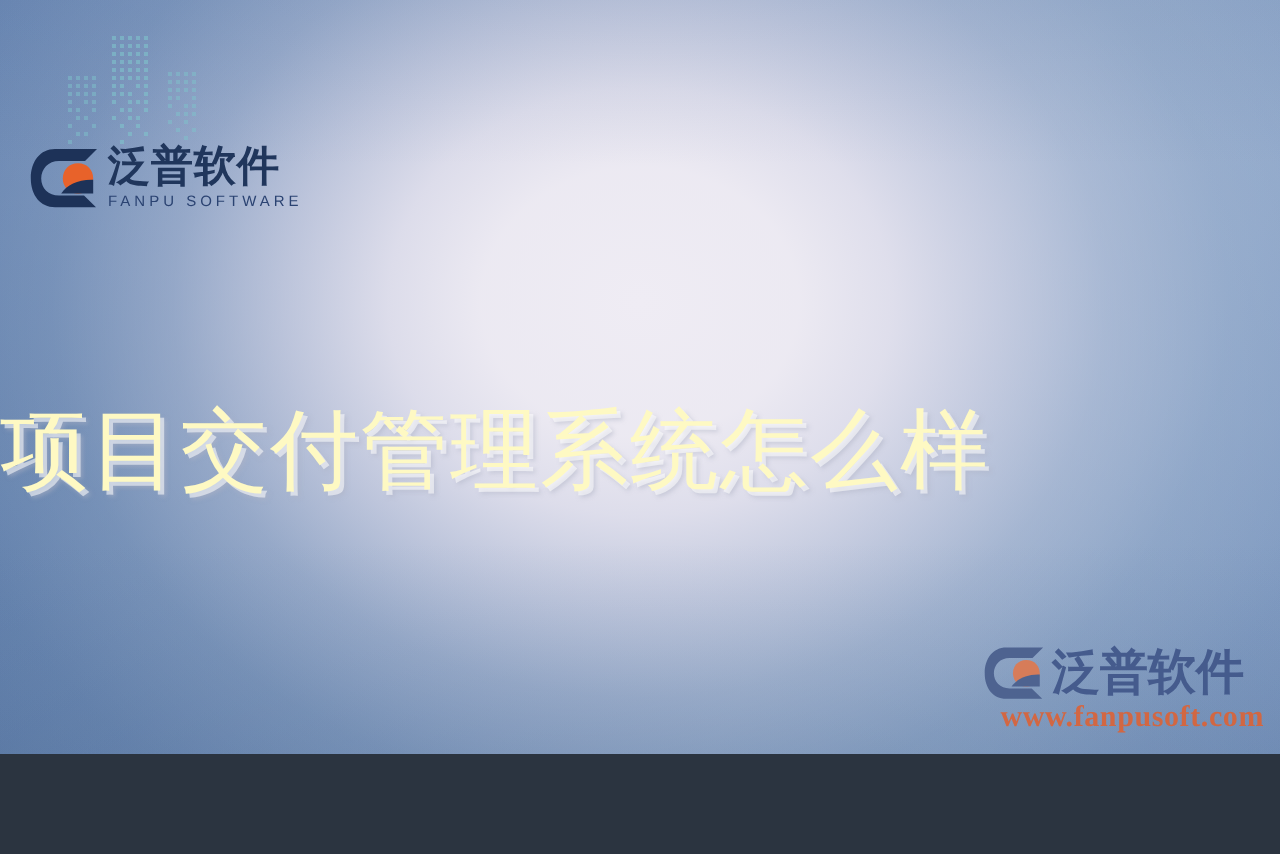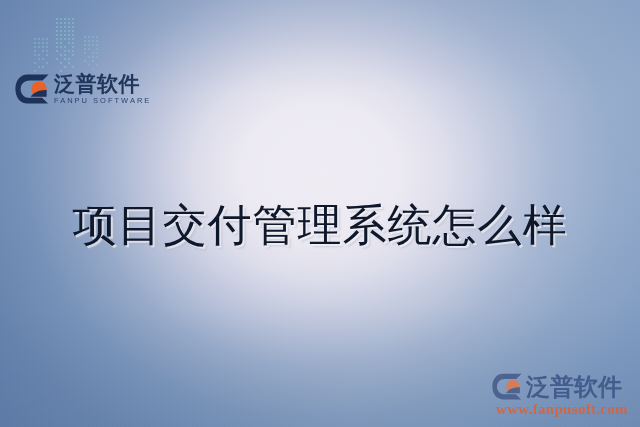--- a/index.html
+++ b/index.html
@@ -8,21 +8,21 @@
     background: #2b3440;
   }
   body {
     font-family: "Liberation Sans", sans-serif;
   }
 
   
   .stage {
     position: relative;
     width: 640px;
-    height: 427px;
+    height: 377px;
     overflow: hidden;
     background: #6884ad;
   }
 
   
   .bg-base {
     position: absolute;
     inset: 0;
     background: linear-gradient(118deg,
                 #5f7ead 0%,
@@ -117,25 +117,25 @@
     letter-spacing: 2.0px;
     margin-top: 2px;
   }
 
   
   .headline {
     position: absolute;
     left: 0;
     right: 0;
     top: 196px;
-    text-align: center;
+    text-align: left;
     font-family: "Liberation Serif", "DejaVu Serif", serif;
     font-size: 44px;
     font-weight: 400;
-    color: #0f172a;
+    color: #fef9c3;
     letter-spacing: 1px;
     white-space: nowrap;
     text-shadow: 2px 2px 0 rgba(255,255,255,0.55),
                  3px 3px 2px rgba(175,180,198,0.50);
   }
 
   
   .watermark {
     position: absolute;
     right: 8px;
@@ -156,21 +156,21 @@
   .wm-cn {
     font-family: "Liberation Sans", "DejaVu Sans", sans-serif;
     font-size: 24px;
     font-weight: 700;
     color: #41578a;
     letter-spacing: 0px;
     line-height: 1;
   }
   .wm-url {
     margin-top: 2px;
-    text-align: center;
+    text-align: right;
     font-family: "Liberation Serif", "DejaVu Serif", serif;
     font-size: 15px;
     font-weight: 700;
     color: #d9643a;
     letter-spacing: 0.3px;
     line-height: 1;
   }
 </style>
 </head>
 <body>

